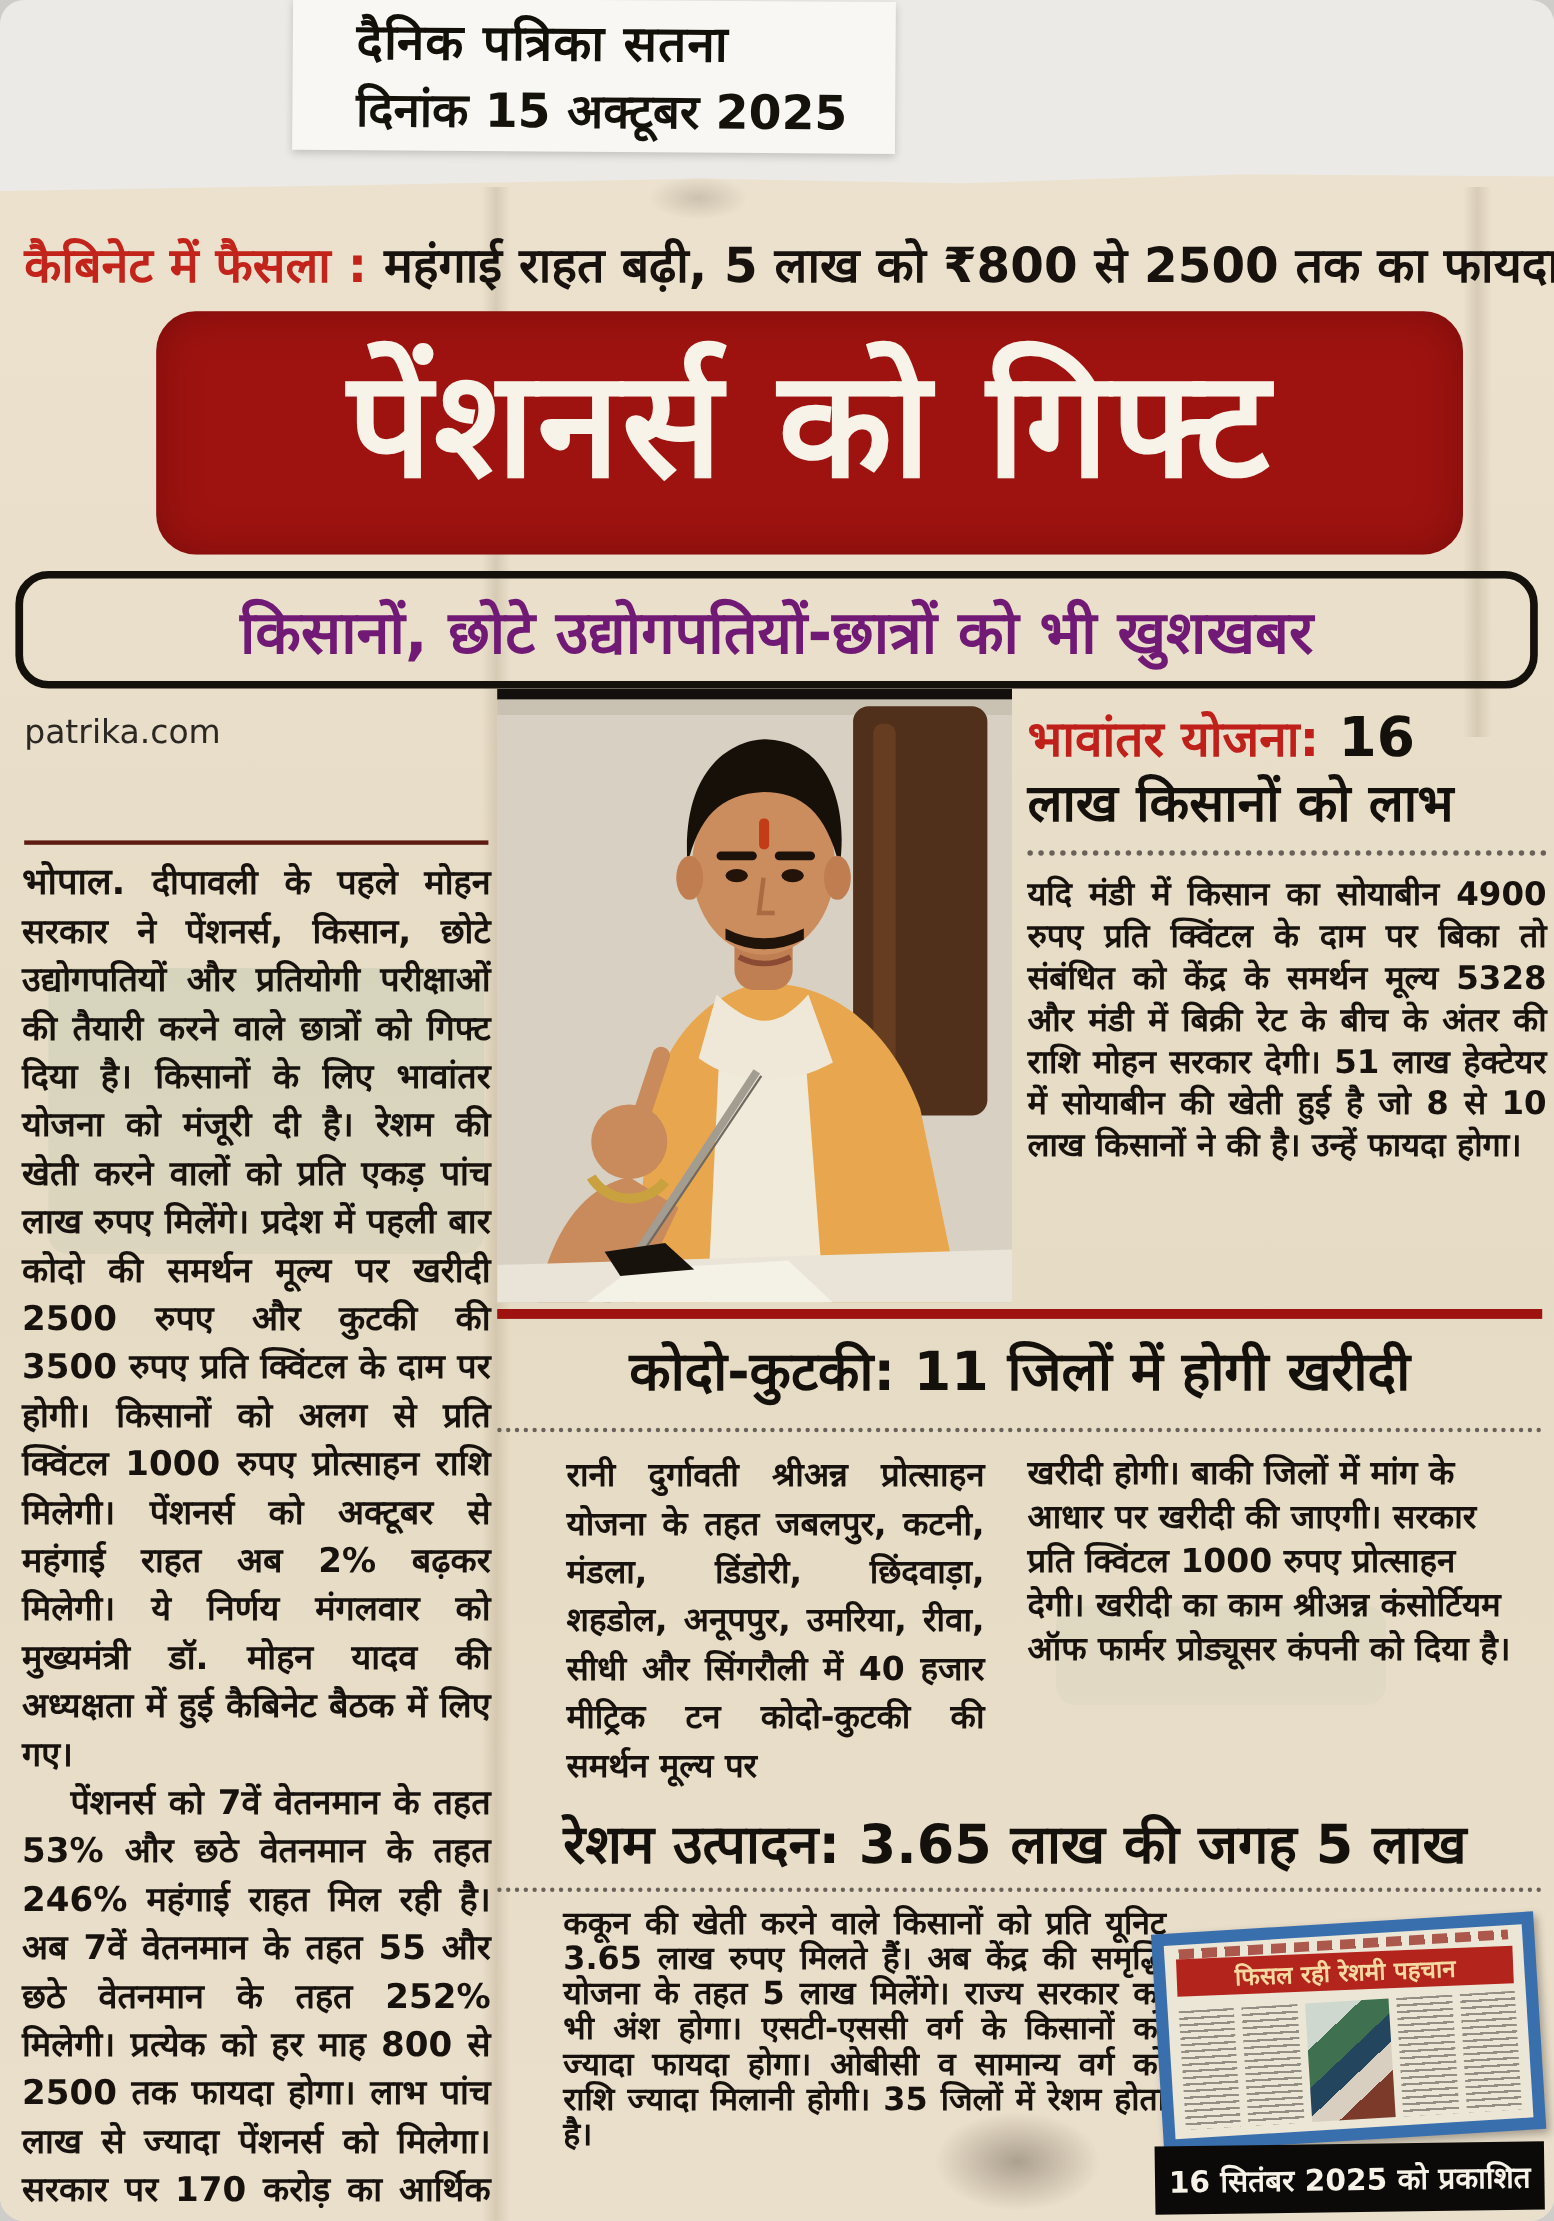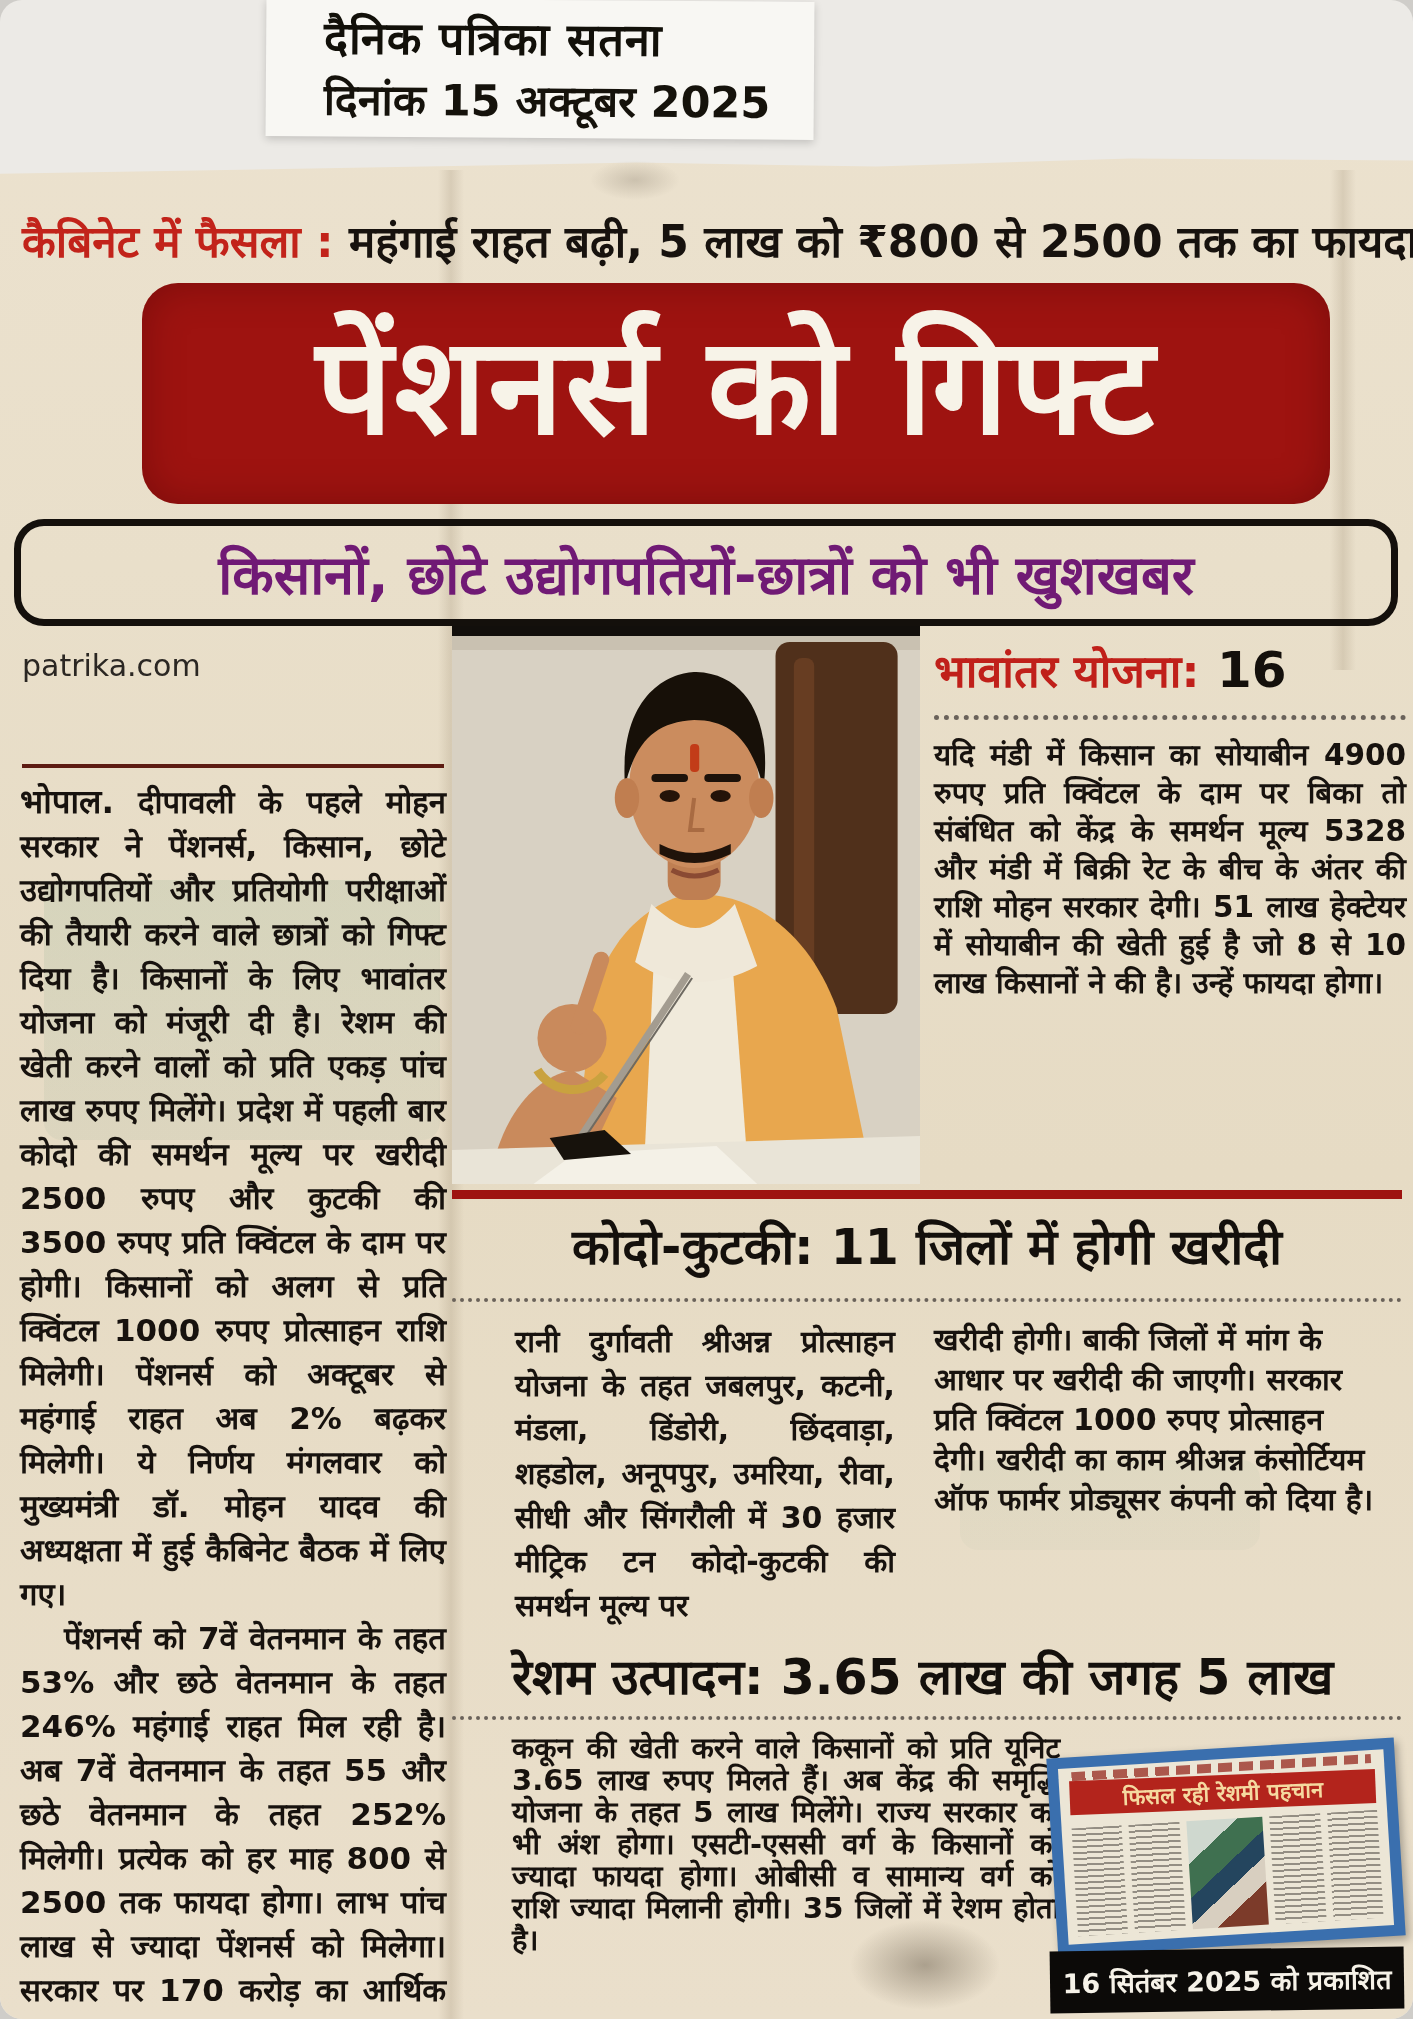--- a/index.html
+++ b/index.html
@@ -170,30 +170,31 @@
       <path d="M0 514 L460 500 L460 548 L0 548 Z" fill="#e9e4d7"></path>
       <path d="M120 518 L260 510 L300 548 L80 548 Z" fill="#f4f1e7"></path>
       <path d="M96 502 L150 494 L176 518 L110 524 Z" fill="#17120c"></path>
     </svg>
   </div>
 
   <div class="bhav">
     <div class="bhav-h1">
       <span class="red">भावांतर योजना:</span><span class="num"> 16</span>
     </div>
+    <div class="bhav-h2">लाख किसानों को लाभ</div>
     <div class="dotted"></div>
     <div class="bhav-body">यदि मंडी में किसान का सोयाबीन 4900 रुपए प्रति क्विंटल के दाम पर बिका तो संबंधित को केंद्र के समर्थन मूल्य 5328 और मंडी में बिक्री रेट के बीच के अंतर की राशि मोहन सरकार देगी। 51 लाख हेक्टेयर में सोयाबीन की खेती हुई है जो 8 से 10 लाख किसानों ने की है। उन्हें फायदा होगा।</div>
   </div>
 
   <div class="redbar"></div>
 
   <div class="kodo-head">कोदो-कुटकी: 11 जिलों में होगी खरीदी</div>
   <div class="kodo-dotted"></div>
   <div class="kodo-col1">
-    <span>रानी</span><span> दुर्गावती श्रीअन्न प्रोत्साहन योजना के तहत जबलपुर, कटनी, मंडला, डिंडोरी, छिंदवाड़ा, शहडोल, अनूपपुर, उमरिया, रीवा, सीधी और सिंगरौली में 30 हजार मीट्रिक टन कोदो-कुटकी की समर्थन मूल्य पर</span>
+    <span>रानी</span><span> दुर्गावती श्रीअन्न प्रोत्साहन योजना के तहत जबलपुर, कटनी, मंडला, डिंडोरी, छिंदवाड़ा, शहडोल, अनूपपुर, उमरिया, रीवा, सीधी और सिंगरौली में 40 हजार मीट्रिक टन कोदो-कुटकी की समर्थन मूल्य पर</span>
   </div>
   <div class="kodo-col2">खरीदी होगी। बाकी जिलों में मांग के आधार पर खरीदी की जाएगी। सरकार प्रति क्विंटल 1000 रुपए प्रोत्साहन देगी। खरीदी का काम श्रीअन्न कंसोर्टियम ऑफ फार्मर प्रोड्यूसर कंपनी को दिया है।</div>
 
   <div class="resham-head">रेशम उत्पादन: 3.65 लाख की जगह 5 लाख</div>
   <div class="resham-dotted"></div>
   <div class="resham-body">ककून की खेती करने वाले किसानों को प्रति यूनिट 3.65 लाख रुपए मिलते हैं। अब केंद्र की समृद्धि योजना के तहत 5 लाख मिलेंगे। राज्य सरकार का भी अंश होगा। एसटी-एससी वर्ग के किसानों को ज्यादा फायदा होगा। ओबीसी व सामान्य वर्ग को राशि ज्यादा मिलानी होगी। 35 जिलों में रेशम होता है।</div>
 
   <div class="inset">
     <div class="inset-inner">
       <div class="inset-topline"></div>

